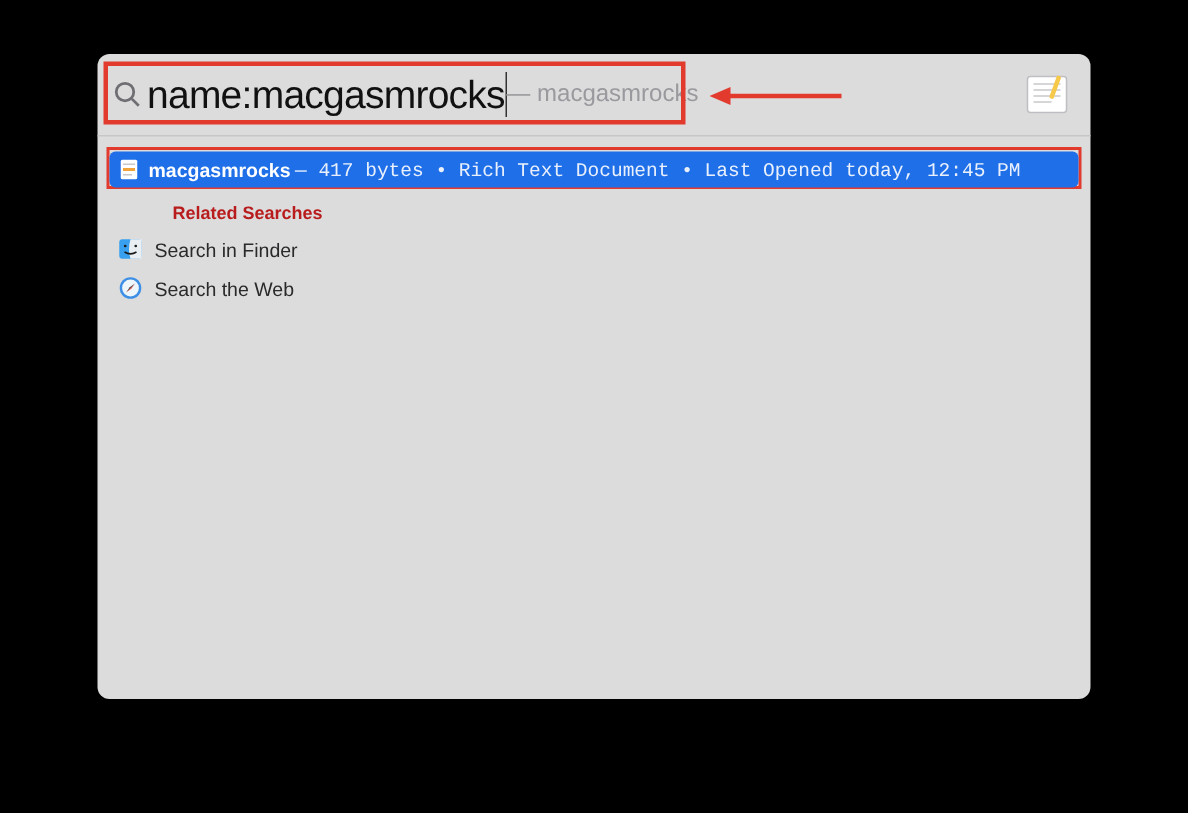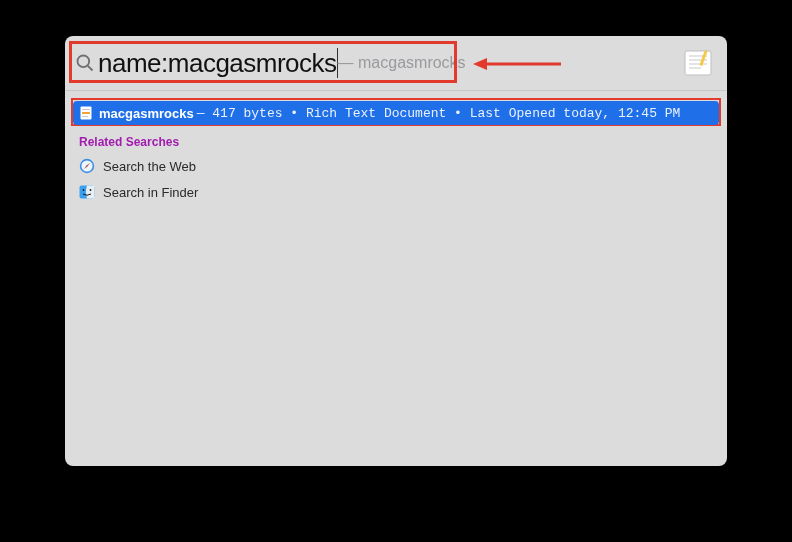--- a/index.html
+++ b/index.html
@@ -123,21 +123,22 @@
 }
 .result-detail {
   margin-left: 3px;
   opacity: 0.9;
   font-family: Liberation Mono, monospace;
 }
 .section-header {
   padding: 10px 14px 4px;
   font-size: 12px;
   font-weight: 600;
-  color: #a21caf;
+  color: #b91c1c;
+  margin-left: 36px;
 }
 .related-row {
   height: 26px;
   display: flex;
   align-items: center;
   padding: 0 14px;
   font-size: 13px;
   color: #2a2a2c;
 }
 .related-icon {
@@ -202,37 +203,37 @@
       </span>
       <span class="result-title">macgasmrocks</span>
       <span class="result-detail">— 417 bytes • Rich Text Document • Last Opened today, 12:45 PM</span>
     </div>
 
     <div class="section-header">Related Searches</div>
 
     <div class="related-row">
       <span class="related-icon">
         <svg viewBox="0 0 16 16">
-          <circle cx="8" cy="8" r="7.2" fill="#3d8fe6"></circle>
-          <circle cx="8" cy="8" r="5.6" fill="#eef5fb"></circle>
-          <polygon points="8,8 11,5 8.5,8.5 5,11" fill="#e64b3d"></polygon>
-          <polygon points="8,8 5,11 7.5,7.5 11,5" fill="#3d3d3d"></polygon>
-        </svg>
-      </span>
-      <span>Search the Web</span>
-    </div>
-
-    <div class="related-row">
-      <span class="related-icon">
-        <svg viewBox="0 0 16 16">
           <rect x="0.5" y="1.5" width="15" height="13" rx="2" fill="#38a0ee"></rect>
           <path d="M8 1.5 Q6 8 8 14.5 L15.5 14.5 L15.5 1.5 Z" fill="#e9eef2"></path>
           <circle cx="4.5" cy="6" r="0.9" fill="#1a1a1a"></circle>
           <circle cx="11.5" cy="6" r="0.9" fill="#1a1a1a"></circle>
           <path d="M4 10 Q8 12.5 12 10" stroke="#1a1a1a" stroke-width="1" fill="none"></path>
         </svg>
       </span>
       <span>Search in Finder</span>
     </div>
 
+    <div class="related-row">
+      <span class="related-icon">
+        <svg viewBox="0 0 16 16">
+          <circle cx="8" cy="8" r="7.2" fill="#3d8fe6"></circle>
+          <circle cx="8" cy="8" r="5.6" fill="#eef5fb"></circle>
+          <polygon points="8,8 11,5 8.5,8.5 5,11" fill="#e64b3d"></polygon>
+          <polygon points="8,8 5,11 7.5,7.5 11,5" fill="#3d3d3d"></polygon>
+        </svg>
+      </span>
+      <span>Search the Web</span>
+    </div>
+
   </div>
 
 </div>
 
 </body></html>

